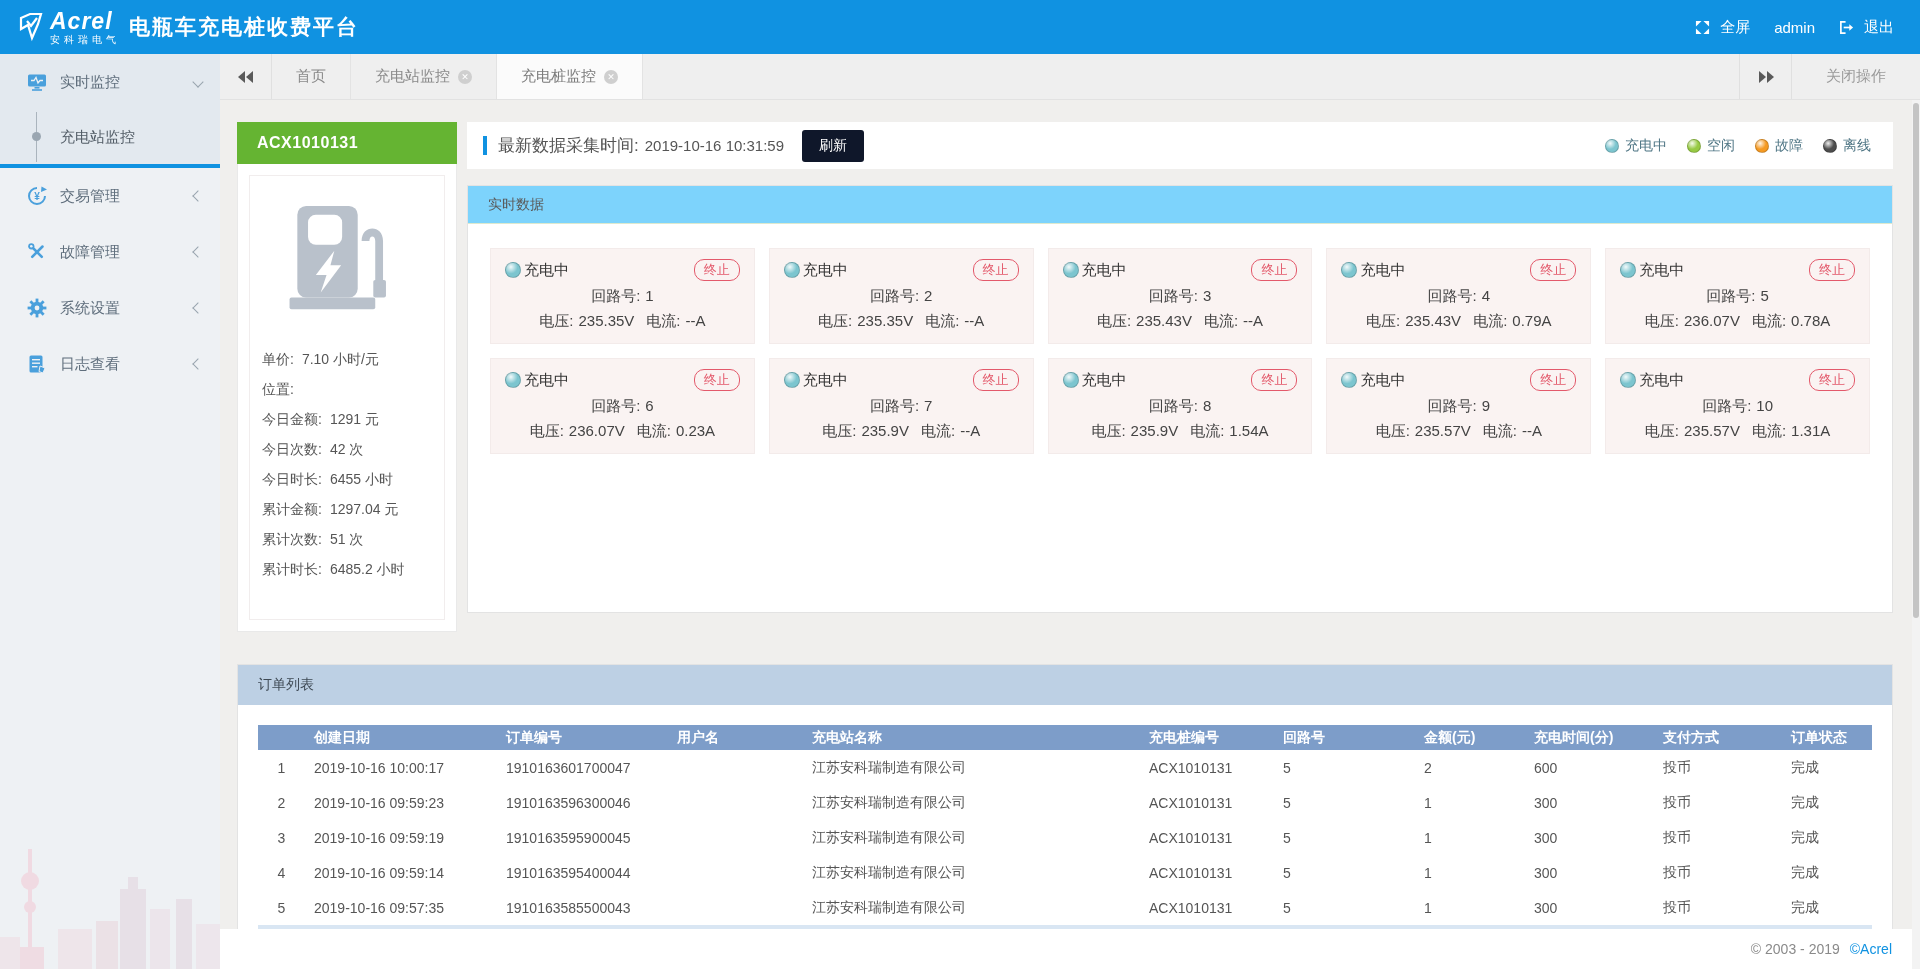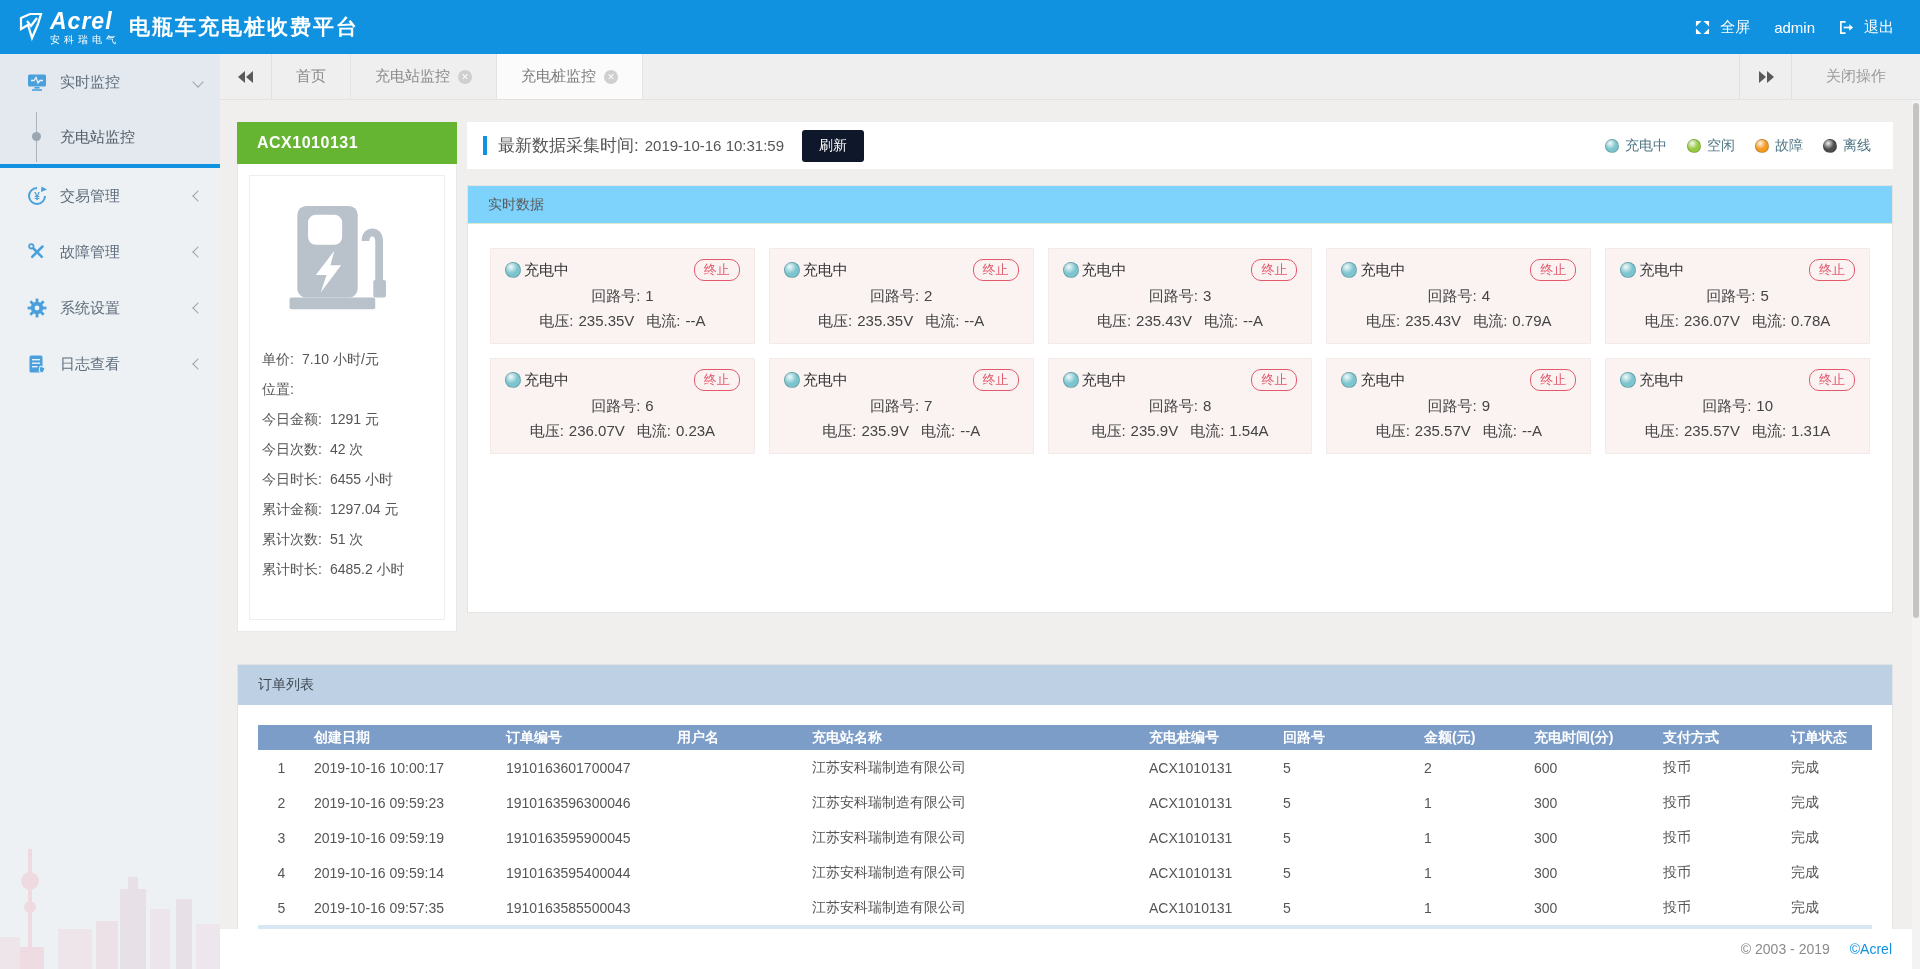--- a/index.html
+++ b/index.html
@@ -93,21 +93,21 @@
   .orders-panel { margin-top:32px; background:#fff; border:1px solid #e3e3e3; border-bottom:none; }
   .orders-head { height:40px; background:#bdd0e4; display:flex; align-items:center; padding-left:20px; font-size:14px; color:#3f4a55; }
   .orders-body { padding:20px 20px 0; }
   table { width:100%; border-collapse:collapse; table-layout:fixed; }
   thead th { background:#7d9dc9; color:#fff; font-size:14px; font-weight:bold; text-align:left; height:25px; padding-left:9px; }
   tbody td { height:35px; font-size:14px; color:#555; padding-left:9px; white-space:nowrap; overflow:hidden; }
   td.idx { text-align:center; padding-left:0; }
   .table-foot { height:12px; background:#d9e6f3; }
 
   
-  .footer { height:40px; background:#fff; display:flex; align-items:center; justify-content:flex-end; padding-right:28px; gap:20px; font-size:14px; color:#8a8a8a; flex:0 0 auto; }
+  .footer { height:40px; background:#fff; display:flex; align-items:center; justify-content:flex-end; padding-right:28px; gap:10px; font-size:14px; color:#8a8a8a; flex:0 0 auto; }
   .footer .brand { color:#1092e1; cursor:pointer; }
 
   
   .vscroll { position:absolute; right:0; top:100px; width:8px; height:869px; background:#f3f3f3; }
   .vthumb { position:absolute; top:3px; left:1px; width:6px; height:515px; border-radius:3px; background:#c4c4c4; cursor:pointer; }
 </style>
 </head>
 <body>
 
 <div class="app">

